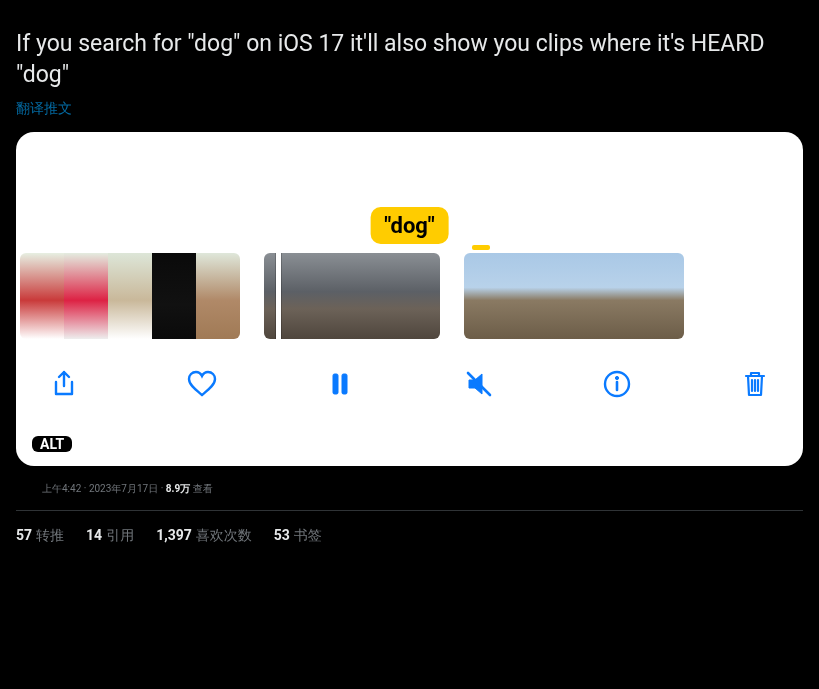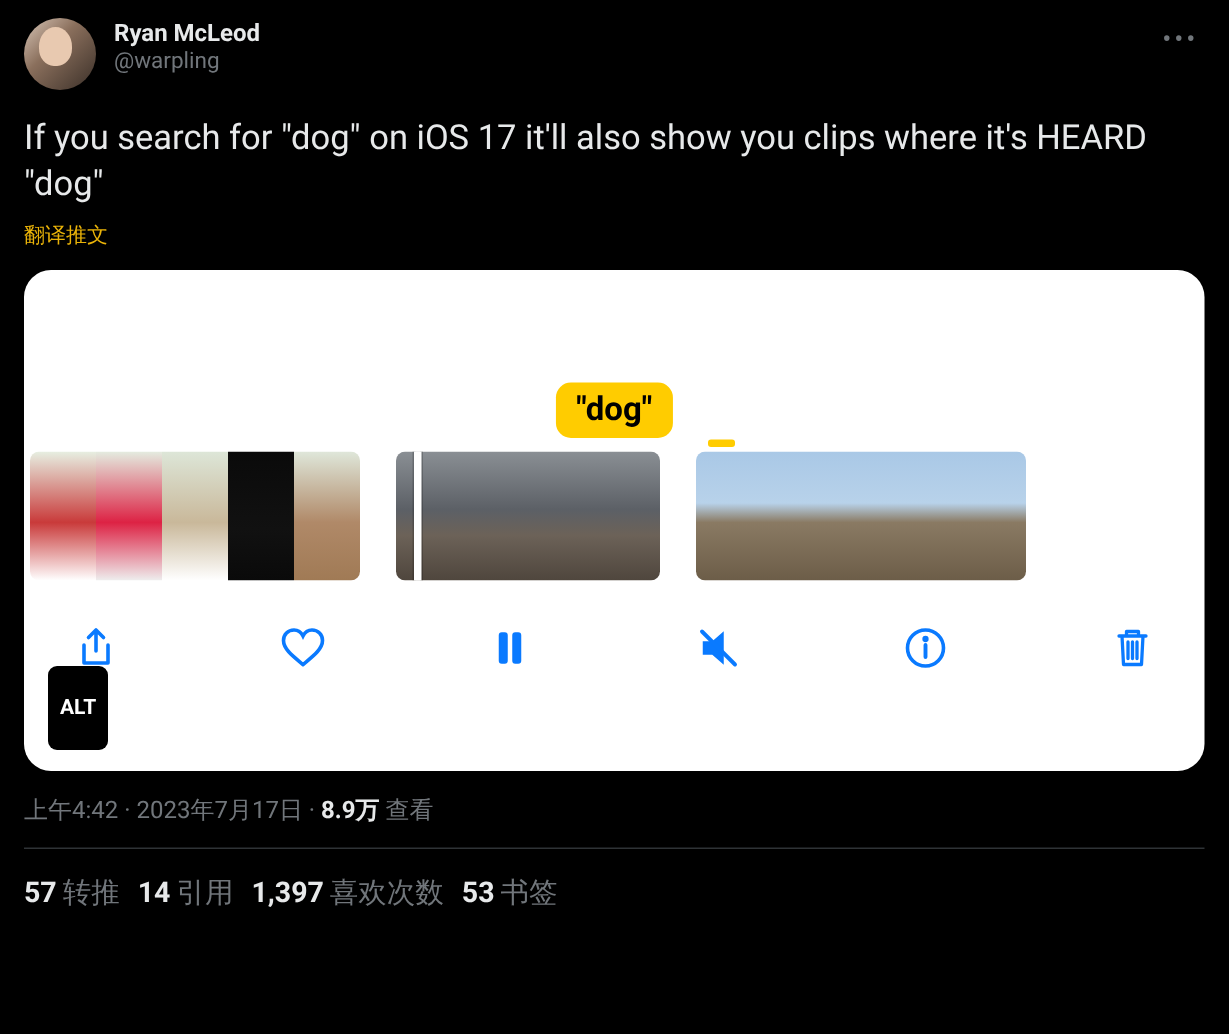--- a/index.html
+++ b/index.html
@@ -55,21 +55,21 @@
   }
   .body-text {
     margin-top: 16px;
     font-size: 23px;
     line-height: 1.35;
     color: #e7e9ea;
   }
   .translate-link {
     display: inline-block;
     margin-top: 10px;
-    color: #eab308;
+    color: #0369a1;
     font-size: 14px;
     cursor: pointer;
   }
   .media-card {
     margin-top: 14px;
     background: #fff;
     border-radius: 18px;
     overflow: hidden;
     position: relative;
     height: 334px;
@@ -161,65 +161,58 @@
   .tb-btn svg * { stroke: #0a7aff; }
 
   .alt-badge {
     position: absolute;
     left: 16px;
     bottom: 14px;
     background: #000;
     color: #fff;
     font-size: 14px;
     font-weight: 700;
-    padding: 20px 8px;
+    padding: 0 8px;
     border-radius: 6px;
     cursor: pointer;
   }
 
   .meta {
     margin-top: 16px;
-    font-size: 16px;
-    color: #71767b;
+    font-size: 10px;
+    color: #71767b;
+    margin-left: 26px;
   }
   .meta .views-count {
     color: #e7e9ea;
     font-weight: 700;
   }
   .divider {
     border-top: 1px solid #2f3336;
     margin-top: 14px;
   }
   .stats {
     display: flex;
-    gap: 12px;
+    gap: 22px;
     padding: 16px 0;
-    font-size: 19px;
+    font-size: 14px;
     color: #71767b;
   }
   .stats .num {
     color: #e7e9ea;
     font-weight: 700;
     margin-right: 4px;
   }
   .stats span { cursor: pointer; }
 </style>
 </head>
 <body>
 
 <div class="tweet">
 
-  <div class="header">
-    <div class="avatar"></div>
-    <div class="names">
-      <div class="display-name">Ryan McLeod</div>
-      <div class="handle">@warpling</div>
-    </div>
-    <div class="more-icon">•••</div>
-  </div>
 
   <div class="body-text">If you search for "dog" on iOS 17 it'll also show you clips where it's HEARD "dog"</div>
 
   <a class="translate-link">翻译推文</a>
 
   <div class="media-card">
     <div class="media-top">
       <div class="dog-tag">"dog"</div>
       <div class="dog-tick"></div>
     </div>

